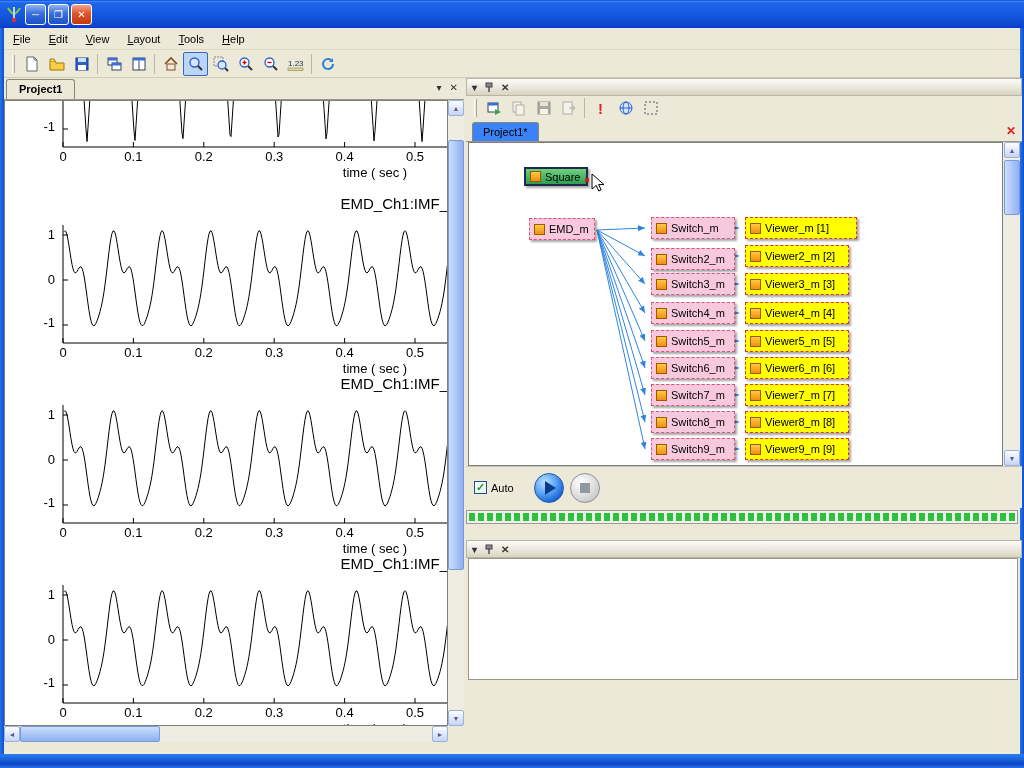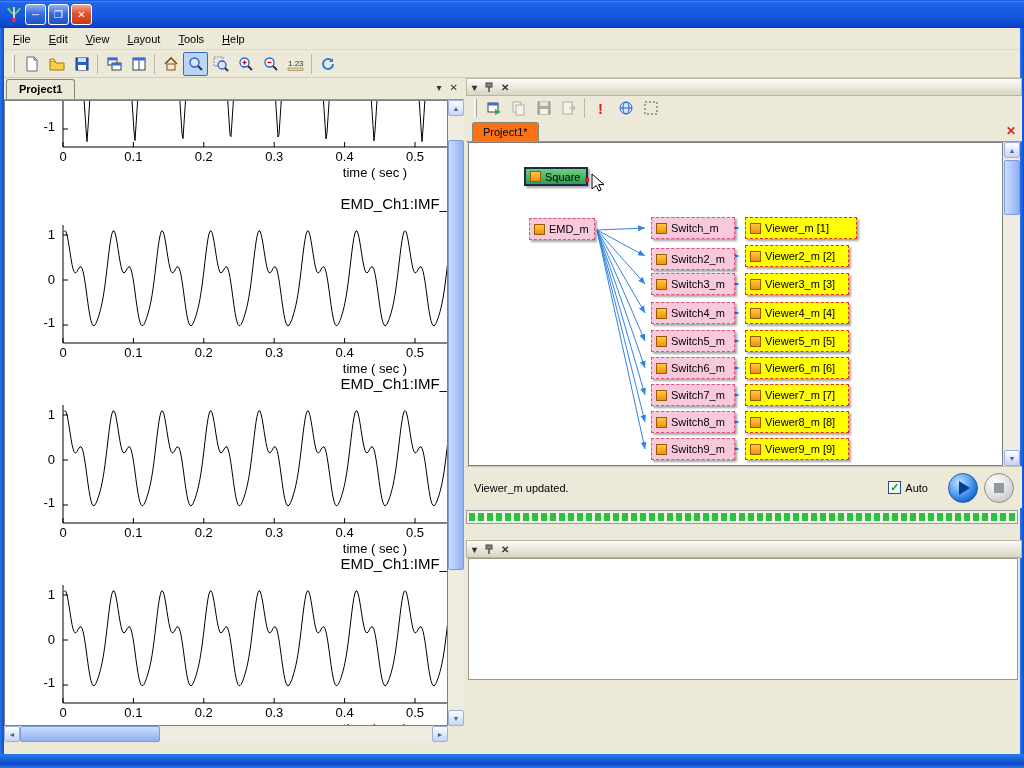--- a/index.html
+++ b/index.html
@@ -53,21 +53,21 @@
   .sb-corner{position:absolute;width:16px;height:16px;background:#ECE9D8}
 
   
   .panel-header{position:absolute;left:0;right:0;height:18px;background:linear-gradient(180deg,#FDFCF9,#D9D4C2);border:1px solid #B9B5A5;
     display:flex;align-items:center;padding:0 5px;font-weight:bold;color:#223A66}
   .ph-title{flex:1}
   .ph-ctl{display:flex;gap:7px;align-items:center;color:#333;font-size:10px}
   .network-panel{position:absolute;left:466px;top:78px;width:556px;height:446px}
   .net-toolbar{position:absolute;left:0;right:0;top:18px;height:24px;background:#ECE9D8;display:flex;align-items:center;padding-left:4px}
   .net-tabrow{position:absolute;left:0;right:0;top:42px;height:22px;border-bottom:1px solid #9A978A;background:#ECE9D8}
-  .net-tab{position:absolute;left:6px;bottom:0;height:19px;padding:3px 10px 4px;background:#f97316;border:1px solid #8A8777;border-bottom:none;border-radius:3px 3px 0 0}
+  .net-tab{position:absolute;left:6px;bottom:0;height:19px;padding:3px 10px 4px;background:#3b82f6;border:1px solid #8A8777;border-bottom:none;border-radius:3px 3px 0 0}
   .net-tab-close{position:absolute;right:6px;top:4px;color:#D22;font-weight:bold;font-size:12px}
   .net-canvas{position:absolute;left:2px;top:64px;width:535px;height:324px;background:#fff;border:1px solid #7F7F7F;overflow:hidden}
   .canvas-sbv{left:538px;top:64px;height:324px}
   .wires{position:absolute;left:0;top:0;pointer-events:none}
 
   .node{position:absolute;height:22px;display:flex;align-items:center;gap:4px;padding:0 5px 0 4px;font-size:11px;white-space:nowrap;
     background:#F8C8DC;border:1px dashed #D8547C;box-shadow:2px 2px 2px rgba(60,60,60,.45)}
   .node.yellow{background:#FFFF00;border-color:#E03030}
   .node.green{background:linear-gradient(180deg,#6FD080,#2E9E4E);border:2px solid #1E2A4E;height:19px}
   .node.green::after{content:"";position:absolute;right:-3px;top:9px;width:4px;height:4px;background:#C22}
@@ -505,21 +505,20 @@
     <div class="sb-btn" style="top:0">
         <span>▲</span>
       </div>
     <div class="sb-thumb" style="left:0;width:16px;top:18px;height:55px"></div>
     <div class="sb-btn" style="top:308px">
         <span>▼</span>
       </div>
   </div>
 
   <div class="net-status">
-    <span class="status-text">Viewer_m updated.</span>
     <span class="checkbox">
         <span>✓</span>
       </span>
     <span class="auto-label">Auto</span>
     <div class="round-btn play-btn">
         <div class="play-tri"></div>
       </div>
     <div class="round-btn stop-btn">
         <div class="stop-sq"></div>
       </div>

